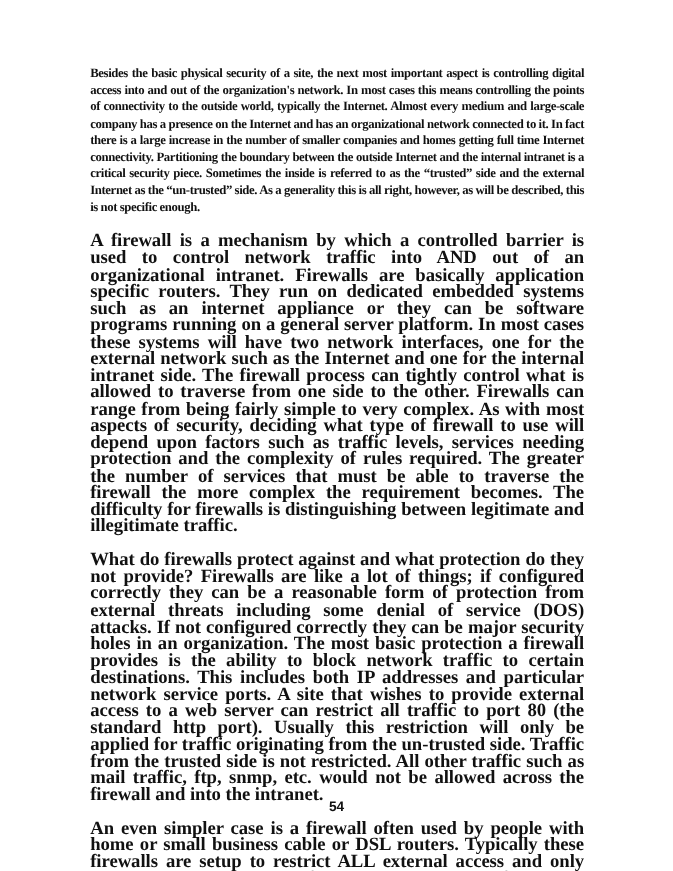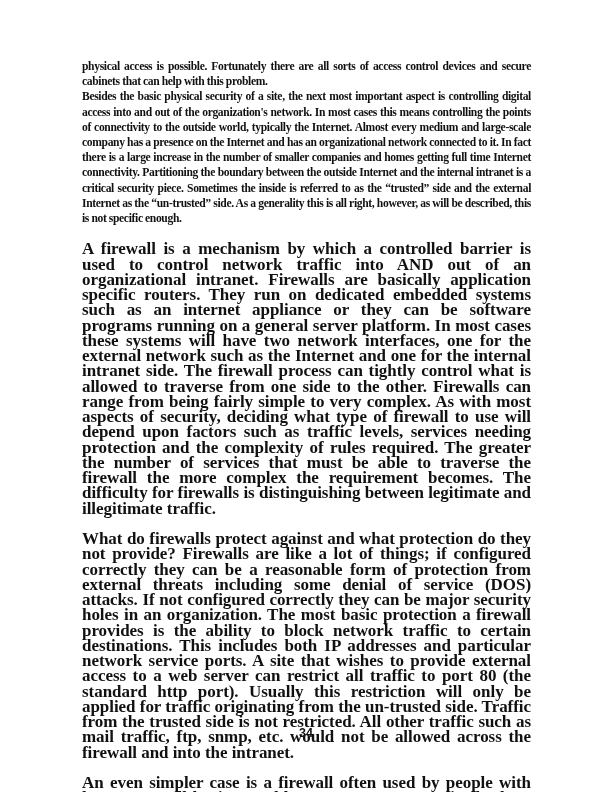--- a/index.html
+++ b/index.html
@@ -55,31 +55,30 @@
       font-family: "Liberation Sans", "DejaVu Sans", sans-serif;
       font-weight: bold;
       font-size: 12.5px;
       color: #111111;
     }
   </style>
 </head>
 <body>
 
 <div class="page">
-  <p class="para bold-para">physical access is possible. Fortunately there are all sorts of access control devices and secure cabinets that can help with this problem.</p>
 
 
   <p class="para bold-para">Besides the basic physical security of a site, the next most important aspect is controlling digital access into and out of the organization's network. In most cases this means controlling the points of connectivity to the outside world, typically the Internet. Almost every medium and large-scale company has a presence on the Internet and has an organizational network connected to it. In fact there is a large increase in the number of smaller companies and homes getting full time Internet connectivity. Partitioning the boundary between the outside Internet and the internal intranet is a critical security piece. Sometimes the inside is referred to as the “trusted” side and the external Internet as the “un-trusted” side. As a generality this is all right, however, as will be described, this is not specific enough.</p>
 
   <div class="gap"></div>
 
   <p class="para">A firewall is a mechanism by which a controlled barrier is used to control network traffic into AND out of an organizational intranet. Firewalls are basically application specific routers. They run on dedicated embedded systems such as an internet appliance or they can be software programs running on a general server platform. In most cases these systems will have two network interfaces, one for the external network such as the Internet and one for the internal intranet side. The firewall process can tightly control what is allowed to traverse from one side to the other. Firewalls can range from being fairly simple to very complex. As with most aspects of security, deciding what type of firewall to use will depend upon factors such as traffic levels, services needing protection and the complexity of rules required. The greater the number of services that must be able to traverse the firewall the more complex the requirement becomes. The difficulty for firewalls is distinguishing between legitimate and illegitimate traffic.</p>
 
   <div class="gap"></div>
 
   <p class="para">What do firewalls protect against and what protection do they not provide? Firewalls are like a lot of things; if configured correctly they can be a reasonable form of protection from external threats including some denial of service (DOS) attacks. If not configured correctly they can be major security holes in an organization. The most basic protection a firewall provides is the ability to block network traffic to certain destinations. This includes both IP addresses and particular network service ports. A site that wishes to provide external access to a web server can restrict all traffic to port 80 (the standard http port). Usually this restriction will only be applied for traffic originating from the un-trusted side. Traffic from the trusted side is not restricted. All other traffic such as mail traffic, ftp, snmp, etc. would not be allowed across the firewall and into the intranet.</p>
 
   <div class="gap"></div>
 
   <p class="para">An even simpler case is a firewall often used by people with home or small business cable or DSL routers. Typically these firewalls are setup to restrict ALL external access and only allow services originating from the inside. A careful reader might realize that in neither of these cases is the firewall actually blocking all traffic from the outside. If that were the case how could one surf the web and retrieve web pages? What the firewall is doing is restricting connection requests from the outside. In the first case all connection requests from the inside</p>
 </div>
 
-<div class="page-number">34</div>
+<div class="page-number">54</div>
 
 </body></html>

